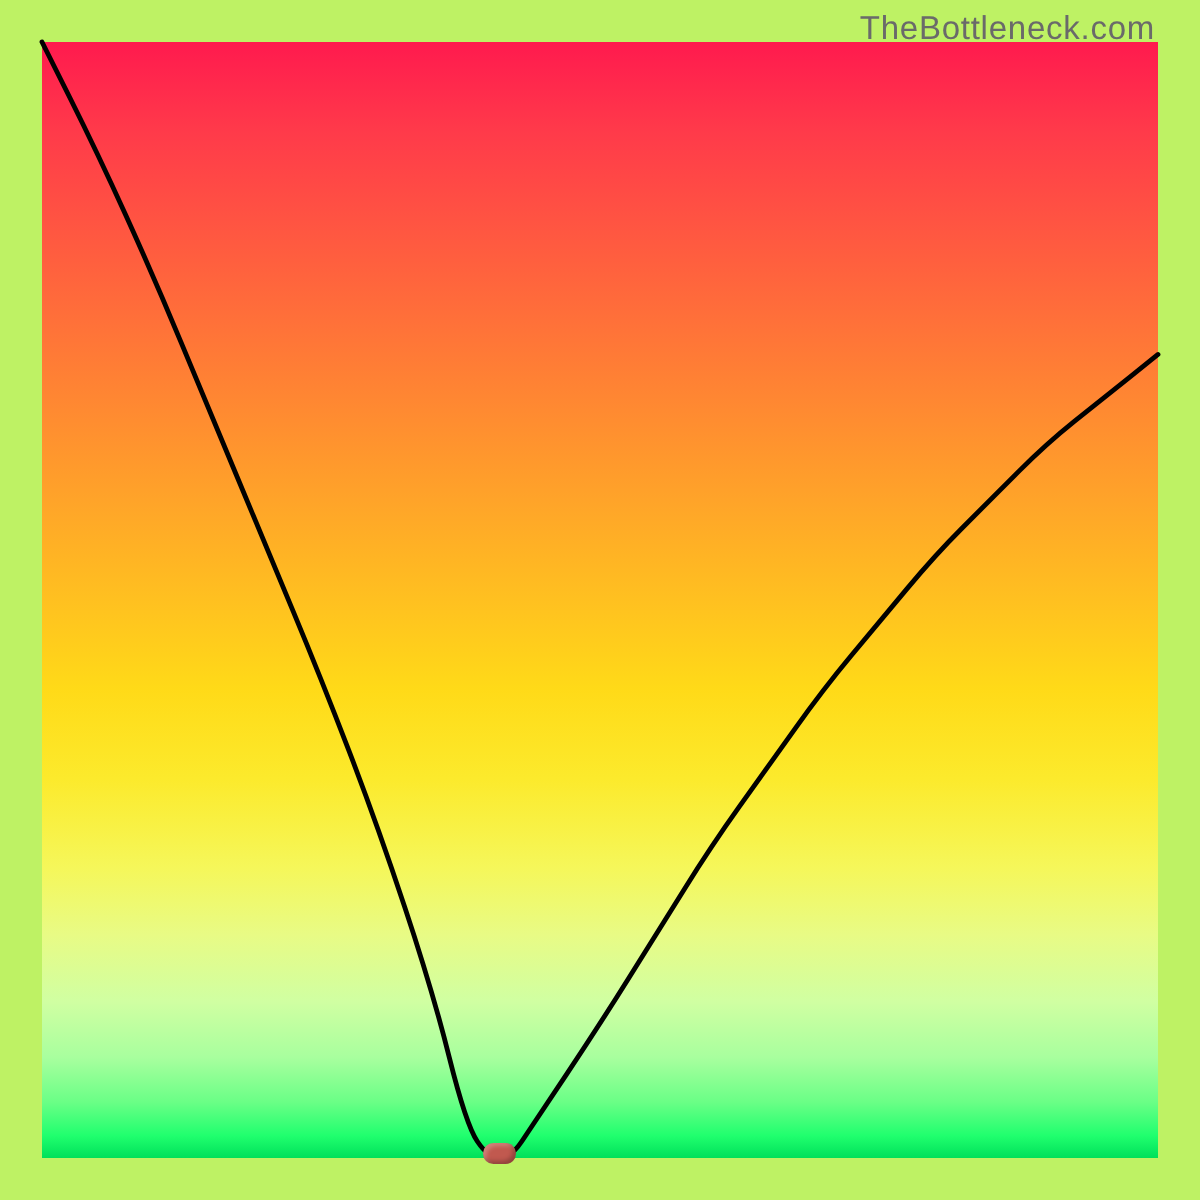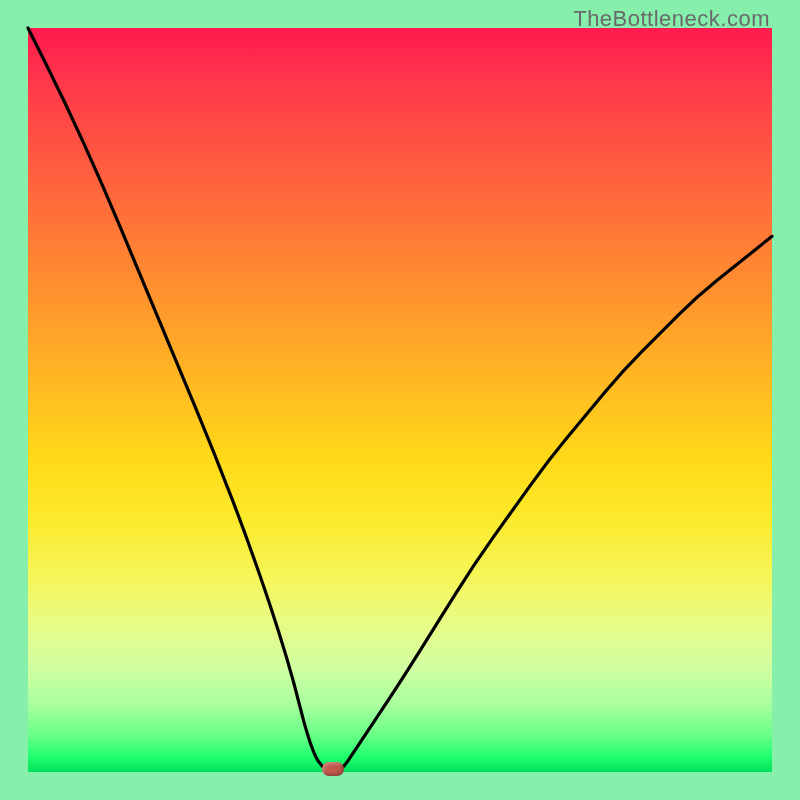--- a/index.html
+++ b/index.html
@@ -8,21 +8,21 @@
     width: 800px;
     height: 800px;
     overflow: hidden;
     background: #000;
     font-family: Arial, Helvetica, sans-serif;
   }
   .frame {
     position: relative;
     width: 800px;
     height: 800px;
-    background: #86efac;
+    background: #bef264;
   }
   .plot-area {
     position: absolute;
     left: 28px;
     top: 28px;
     width: 744px;
     height: 744px;
     
     background: linear-gradient(
       to bottom,

